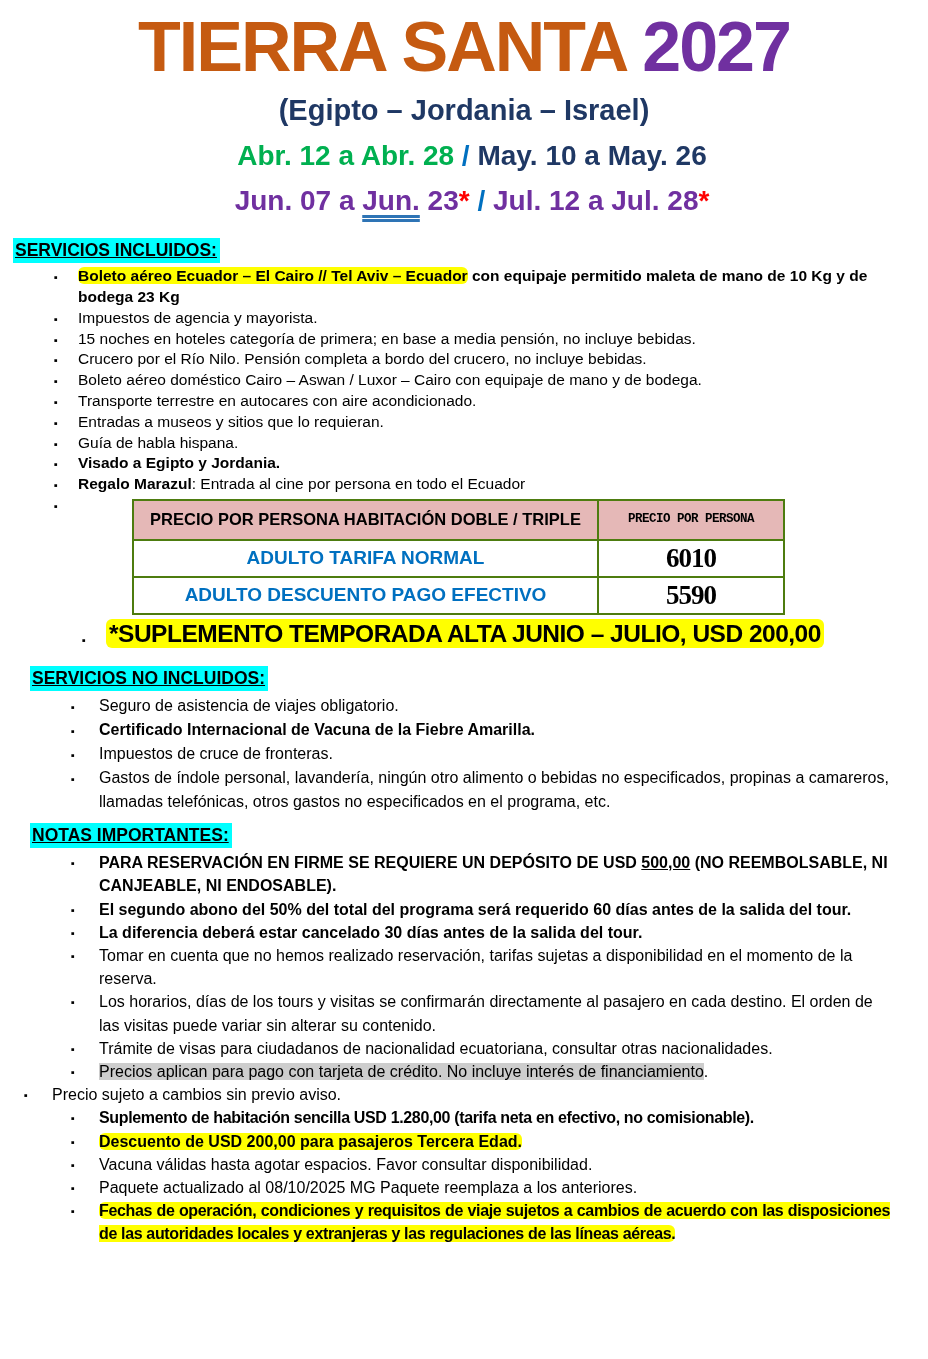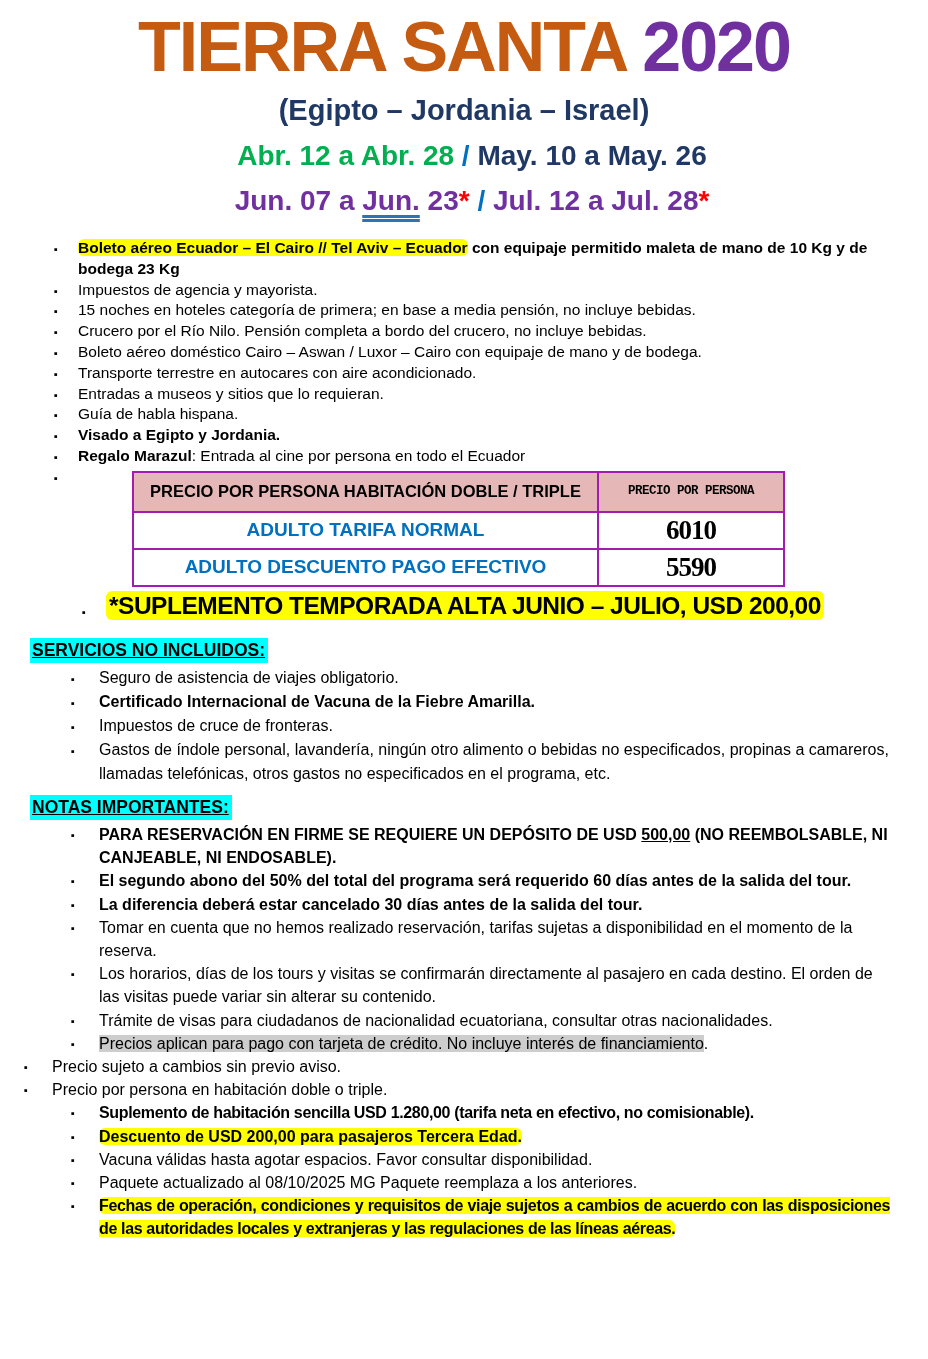--- a/index.html
+++ b/index.html
@@ -50,46 +50,47 @@
   ul.notes li.indent2{margin-left:52px;}
   .bold{font-weight:bold;}
   .tight{letter-spacing:-0.35px;}
   .nowrap{white-space:nowrap;}
   .justify{text-align:justify;}
   .hl-yellow{background:var(--highlight-yellow);border-radius:6px;}
   .hl-gray{background:var(--highlight-gray);}
   .u{text-decoration:underline;}
   
   .price-table{border-collapse:collapse;margin:4px 0 0 132px;}
-  .price-table td{border:2px solid #a21caf;text-align:center;vertical-align:middle;padding:0 4px;}
+  .price-table td{border:2px solid #4d7c0f;text-align:center;vertical-align:middle;padding:0 4px;}
   .pt-head td{background:var(--table-header-bg);height:40px;}
   .pt-head .pt-left{font-size:16.5px;font-weight:bold;width:465px;}
   .pt-head .pt-right{font-size:12.5px;font-weight:bold;width:186px;line-height:1.25;
                      font-family:"Liberation Mono",monospace;letter-spacing:-0.5px;}
   .pt-row td{height:37px;}
   .pt-label{color:var(--table-label-blue);font-weight:bold;font-size:19px;}
   .pt-price{font-family:Liberation Serif, serif;font-weight:bold;font-size:27px;letter-spacing:-1px;}
   
   .supplement{position:relative;margin:4px 38px 0 106px;line-height:29px;}
   .supplement::before{content:"▪";position:absolute;left:-24px;top:7px;font-size:11px;}
   .sup-text{font-size:24.5px;font-weight:bold;letter-spacing:-0.5px;padding:1px 3px;}
 </style>
 </head>
 <body>
 
 <div class="page">
 
   <div class="header">
-    <h1 class="title"><span class="t-orange">TIERRA SANTA </span><span class="t-purple">2020</span></h1>
+    <h1 class="title"><span class="t-orange">TIERRA SANTA </span><span class="t-purple">2027</span></h1>
     <div class="subtitle">(Egipto – Jordania – Israel)</div>
     <div class="dates line1"><span class="c-green">Abr. 12 a Abr. 28</span><span class="c-blue"> / </span><span class="c-navy">May. 10 a May. 26</span></div>
     <div class="dates line2"><span class="c-purple">Jun. 07 a </span><span class="c-purple u-double">Jun.</span><span class="c-purple"> 23</span><span class="c-red">*</span><span class="c-blue"> / </span><span class="c-purple">Jul. 12 a Jul. 28</span><span class="c-red">*</span></div>
   </div>
 
   <div class="sec sec1">
+    <div class="sec-h-wrap"><span class="sec-h">SERVICIOS INCLUIDOS:</span></div>
     <ul class="blist list1">
       <li class="bold"><span class="hl-yellow">Boleto aéreo Ecuador – El Cairo // Tel Aviv – Ecuador</span><span> con equipaje permitido maleta de mano de 10 Kg y de bodega 23 Kg</span></li>
       <li><span>Impuestos de agencia y mayorista.</span></li>
       <li><span>15 noches en hoteles categoría de primera; en base a media pensión, no incluye bebidas.</span></li>
       <li><span>Crucero por el Río Nilo. Pensión completa a bordo del crucero, no incluye bebidas.</span></li>
       <li><span>Boleto aéreo doméstico Cairo – Aswan / Luxor – Cairo con equipaje de mano y de bodega.</span></li>
       <li><span>Transporte terrestre en autocares con aire acondicionado.</span></li>
       <li><span>Entradas a museos y sitios que lo requieran.</span></li>
       <li><span>Guía de habla hispana.</span></li>
       <li class="bold"><span>Visado a Egipto y Jordania.</span></li>
@@ -131,21 +132,20 @@
     <div class="sec-h-wrap"><span class="sec-h">NOTAS IMPORTANTES:</span></div>
     <ul class="blist list23 notes">
       <li class="bold"><span>PARA RESERVACIÓN EN FIRME SE REQUIERE UN DEPÓSITO DE USD </span><span class="u">500,00</span><span> (NO REEMBOLSABLE, NI CANJEABLE, NI ENDOSABLE).</span></li>
       <li class="bold"><span>El segundo abono del 50% del total del programa será requerido 60 días antes de la salida del tour.</span></li>
       <li class="bold"><span>La diferencia deberá estar cancelado 30 días antes de la salida del tour.</span></li>
       <li><span>Tomar en cuenta que no hemos realizado reservación, tarifas sujetas a disponibilidad en el momento de la reserva.</span></li>
       <li><span>Los horarios, días de los tours y visitas se confirmarán directamente al pasajero en cada destino. El orden de las visitas puede variar sin alterar su contenido.</span></li>
       <li><span>Trámite de visas para ciudadanos de nacionalidad ecuatoriana, consultar otras nacionalidades.</span></li>
       <li><span class="hl-gray">Precios aplican para pago con tarjeta de crédito. No incluye interés de financiamiento</span><span>.</span></li>
       <li class="indent2"><span>Precio sujeto a cambios sin previo aviso.</span></li>
-      <li class="indent2"><span>Precio por persona en habitación doble o triple.</span></li>
       <li class="bold tight nowrap"><span>Suplemento de habitación sencilla USD 1.280,00 (tarifa neta en efectivo, no comisionable).</span></li>
       <li class="bold"><span class="hl-yellow">Descuento de USD 200,00 para pasajeros Tercera Edad.</span></li>
       <li><span>Vacuna válidas hasta agotar espacios. Favor consultar disponibilidad.</span></li>
       <li><span>Paquete actualizado al 08/10/2025 MG Paquete reemplaza a los anteriores.</span></li>
       <li class="bold tight justify"><span class="hl-yellow">Fechas de operación, condiciones y requisitos de viaje sujetos a cambios de acuerdo con las disposiciones de las autoridades locales y extranjeras y las regulaciones de las líneas aéreas.</span></li>
     </ul>
   </div>
 
 </div>
 

